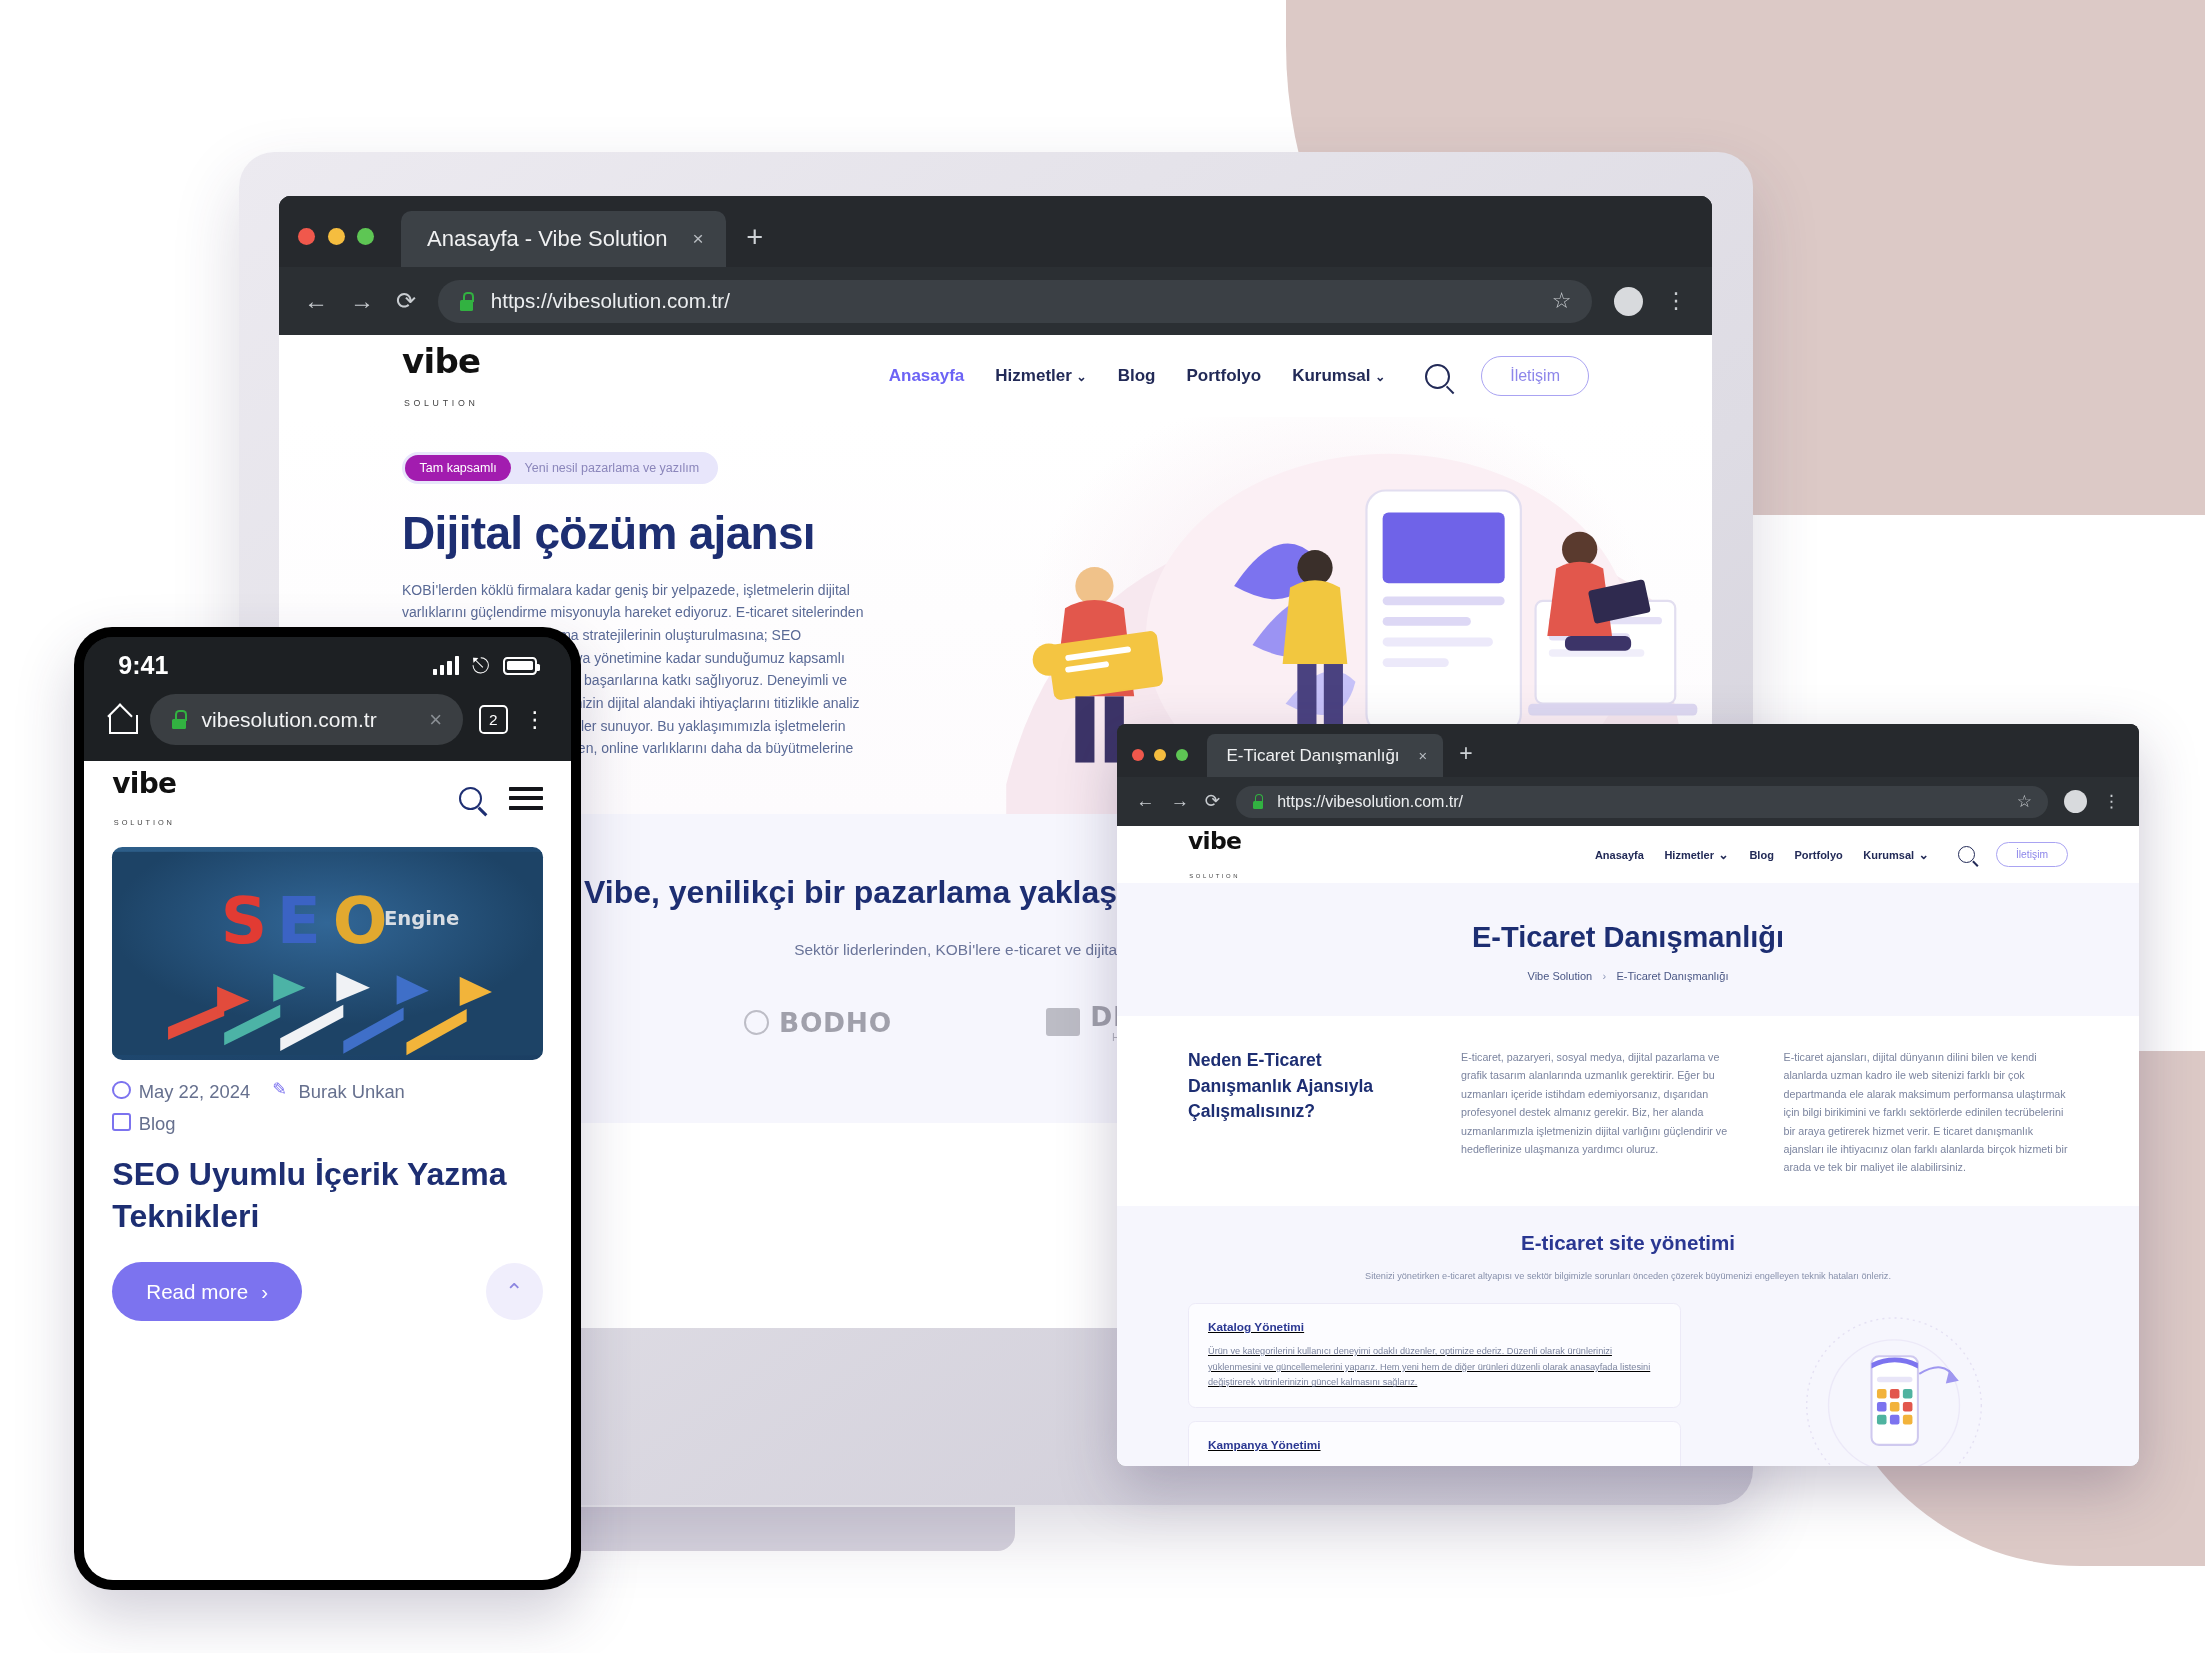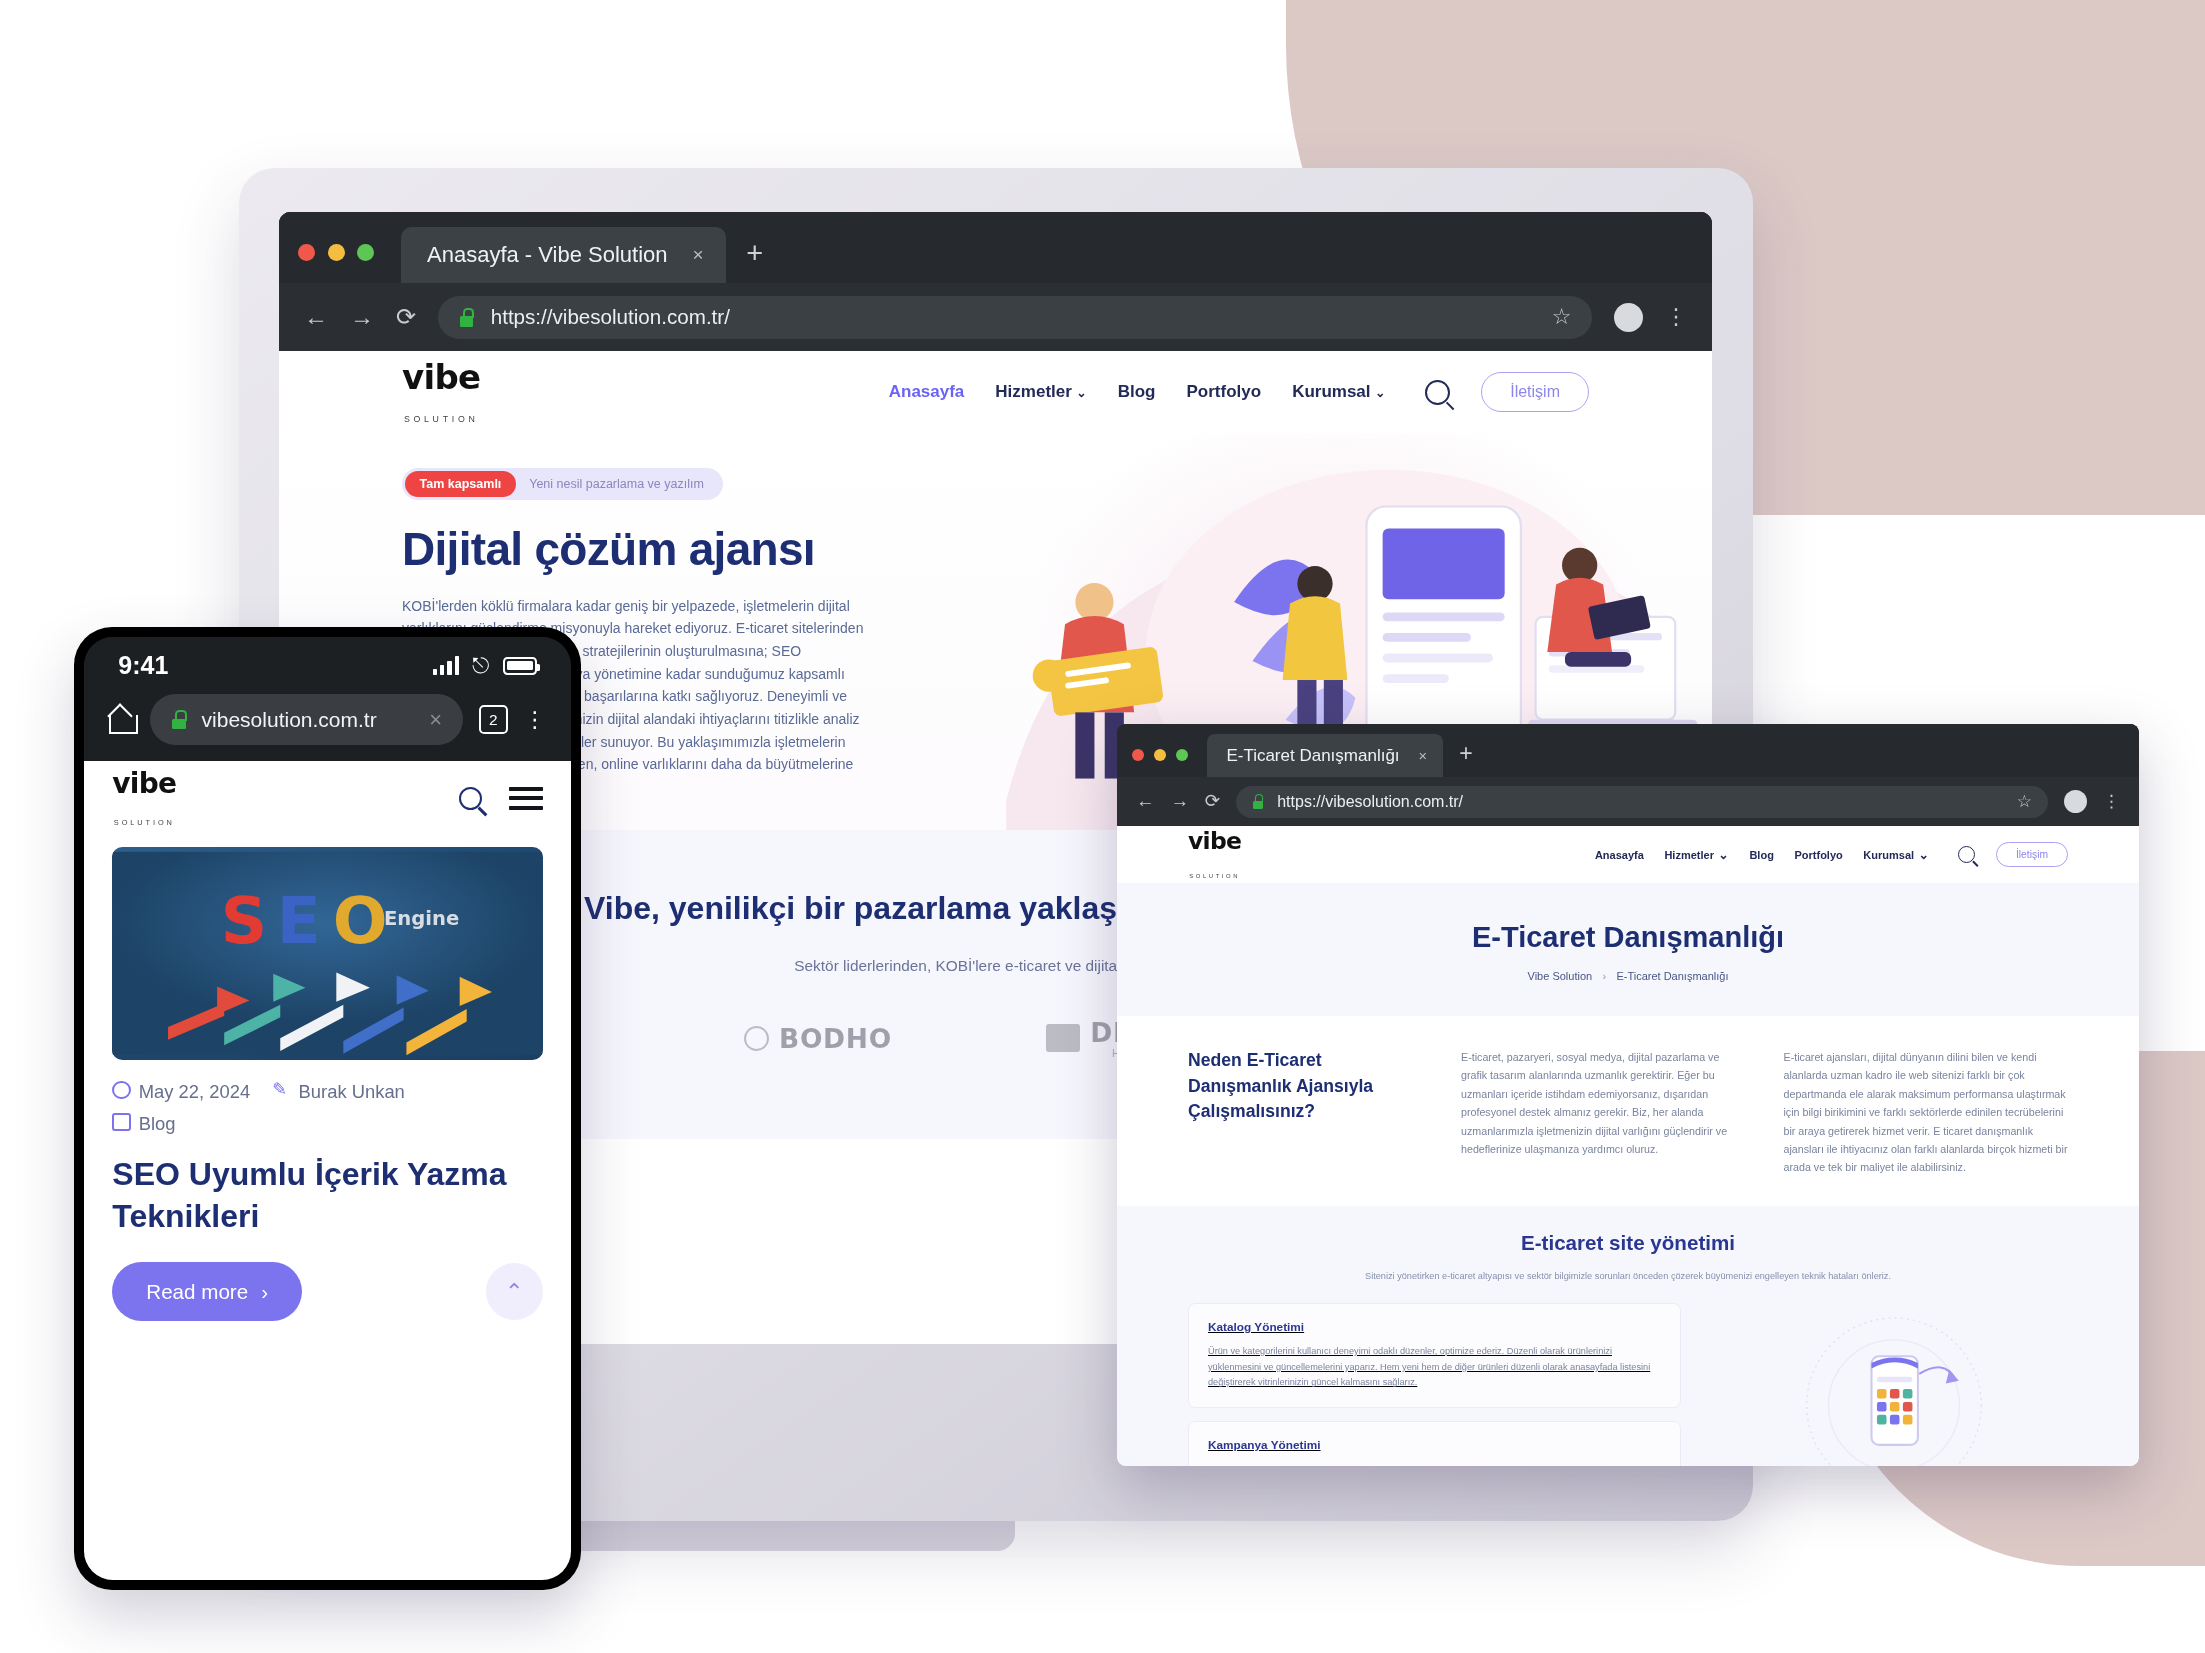--- a/index.html
+++ b/index.html
@@ -14,21 +14,21 @@
     position: absolute; right: 0; top: 0;
     width: 919px; height: 515px;
     background: #dcc9c6;
     border-bottom-left-radius: 470px;
     z-index: 0;
   }
 
   
   .monitor {
     position: absolute;
-    left: 239px; top: 168px;
+    left: 239px; top: 152px;
     width: 1514px; height: 1353px;
     background: linear-gradient(145deg,#eceaf0 0%,#dedce4 55%,#cdcad6 100%);
     border-radius: 35px;
     box-shadow: 0 29px 66px rgba(60,50,90,.18);
     z-index: 2;
   }
   .monitor-screen {
     position: absolute;
     left: 40px; top: 44px;
     width: 1433px; height: 1132px;
@@ -117,21 +117,21 @@
 
   .hero { position:relative; height: 397px; }
   .hero-bg {
     position:absolute; inset:0;
     background:
       radial-gradient(441px 316px at 74% 48%, #f6e9f0 0%, rgba(246,233,240,0) 70%),
       linear-gradient(180deg,#ffffff 0%,#fdfbfd 100%);
   }
   .hero-text { position:absolute; left:123px; top:35px; width:470px; z-index:2; }
   .pill-row { display:flex; align-items:center; background:#e8e6fb; border-radius:22px; padding:2.9px; width:fit-content; }
-  .pill { background:#ef4444; color:#fff; font-size:12.5px; font-weight:700; padding:5.9px 14.7px; border-radius:22px; white-space:nowrap;}
+  .pill { background:#a21caf; color:#fff; font-size:12.5px; font-weight:400; padding:5.9px 14.7px; border-radius:22px; white-space:nowrap;}
   .pill-note { color:#8b86bb; font-size:12.5px; padding:0 16px 0 13.2px; white-space:nowrap; }
   .hero-h1 { font-size:46px; font-weight:800; color:#1d2e72; margin-top:22px; letter-spacing:-0.7px; }
   .hero-p { font-size:14px; line-height:1.62; color:#5a6a96; margin-top:19px; }
 
   .hero-art { position:absolute; right:0; top:0; width:794px; height:397px; overflow:hidden; }
 
   .band {
     background:#f6f6fd; height:309px; position:relative; padding-top:57px; text-align:center;
   }
   .band-h2 { font-size:32px; font-weight:800; color:#1d2e72; line-height:1.35; }

